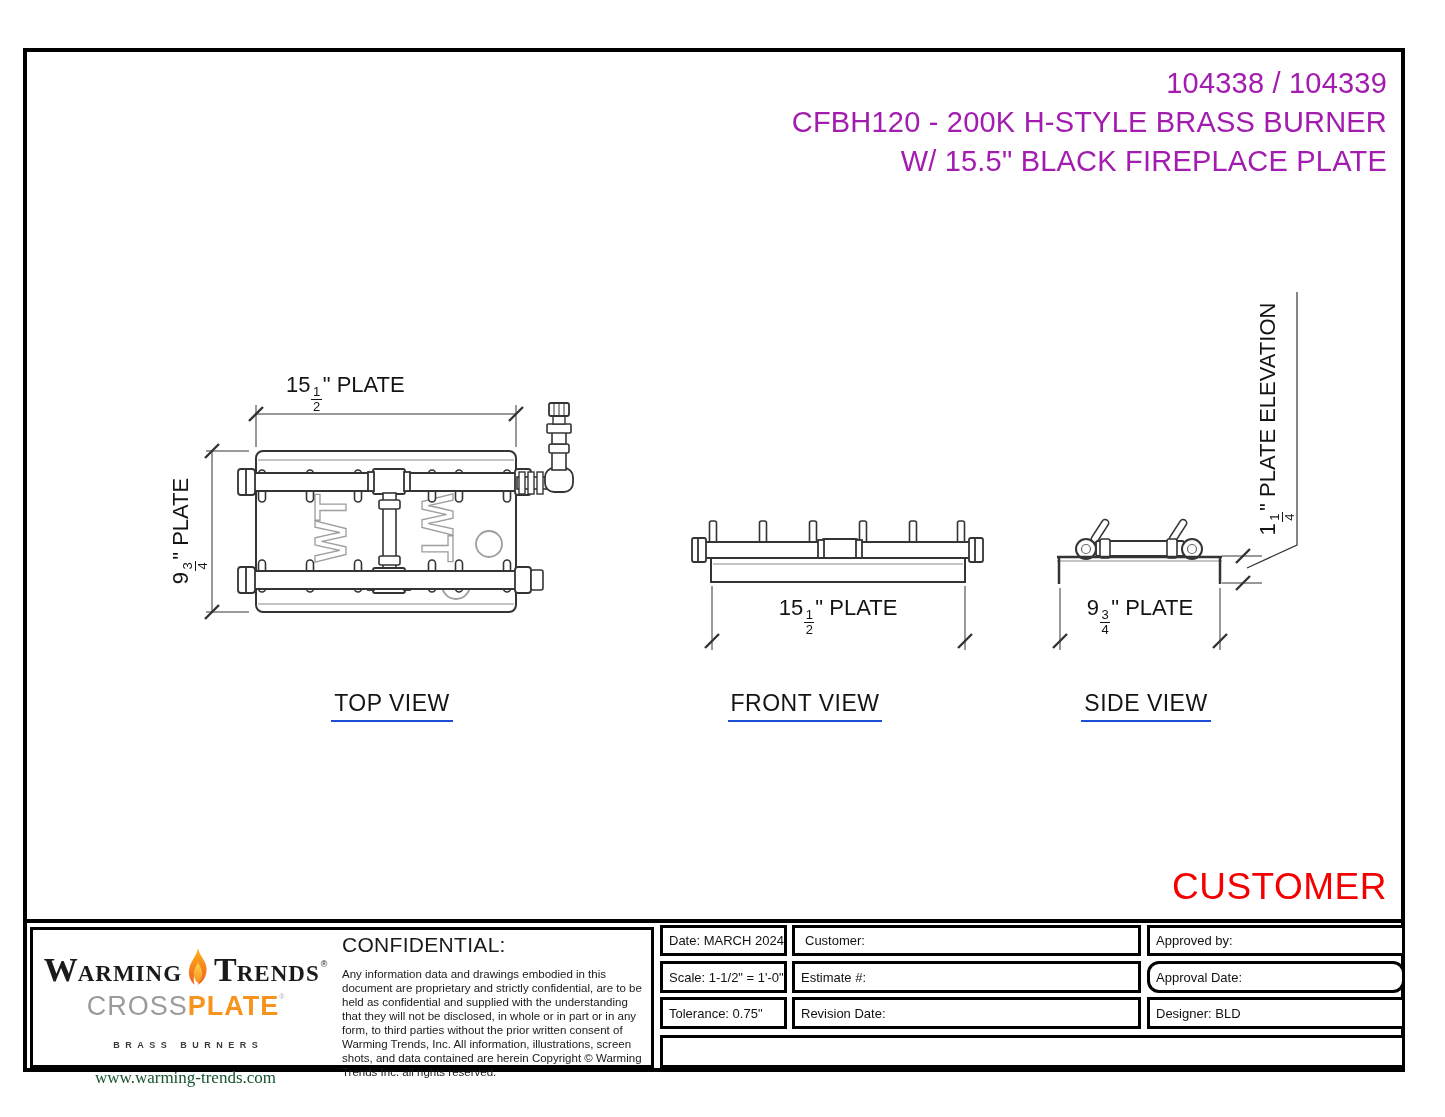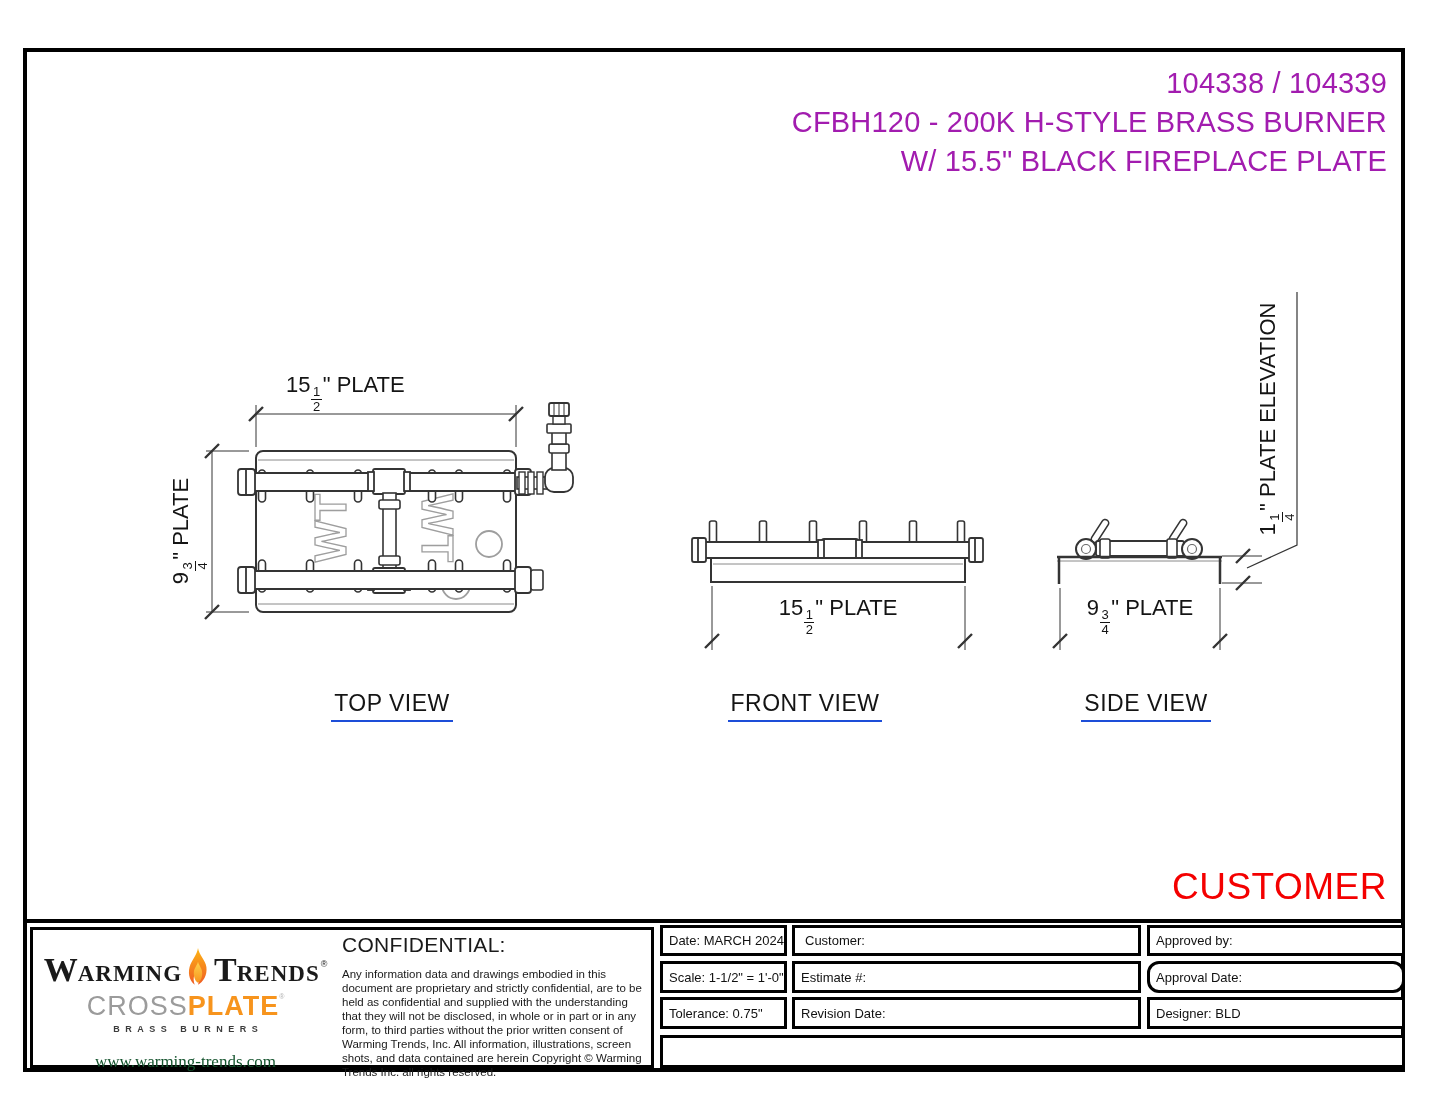--- a/index.html
+++ b/index.html
@@ -34,21 +34,21 @@
        font-weight:700;color:#1a1a1a;line-height:1;}
   .brand-init{font-size:34px;}
   .brand-rest{font-size:23px;letter-spacing:1px;}
   .brand-reg{font-size:9px;vertical-align:top;position:relative;top:-14px;margin-left:1px;font-family:"Liberation Sans",sans-serif;font-weight:400;}
   .flame-wrap{width:26px;height:42px;margin:0 3px;position:relative;top:8px;}
   .gold-rule{width:288px;height:2px;margin-top:0;background:linear-gradient(90deg,#E3B04B,#C98A2E,#E3B04B);}
   .crossfire-row{margin-top:6px;line-height:1;white-space:nowrap;}
   .cf-gray{font-size:27px;letter-spacing:1px;color:#9b9b9b;font-weight:400;}
   .cf-orange{font-size:27px;letter-spacing:1px;color:#F7941D;font-weight:700;}
   .cf-reg{font-size:7px;color:#b0b0b0;vertical-align:top;}
-  .cf-sub{font-size:9px;letter-spacing:5.5px;color:#3c3c3c;font-weight:700;margin-top:4px;text-indent:5.5px;}
+  .cf-sub{font-size:9px;letter-spacing:5.5px;color:#3c3c3c;font-weight:700;margin-top:20px;text-indent:5.5px;}
   .website{font-family:"Liberation Serif",serif;font-size:17px;color:#14532d;margin-top:18px;}
   .conf-col{flex:1;padding:3px 8px 0 4px;box-sizing:border-box;}
   .conf-head{font-size:21px;color:#1a1a1a;margin-bottom:10px;letter-spacing:.3px;}
   .conf-body{font-size:11.5px;line-height:14px;color:#1a1a1a;}
   .tb-cell{position:absolute;border:3px solid #000;box-sizing:border-box;background:#fff;
        font-size:13px;color:#111;display:flex;align-items:center;padding-left:6px;white-space:nowrap;}
 </style>
 </head>
 <body>
 

